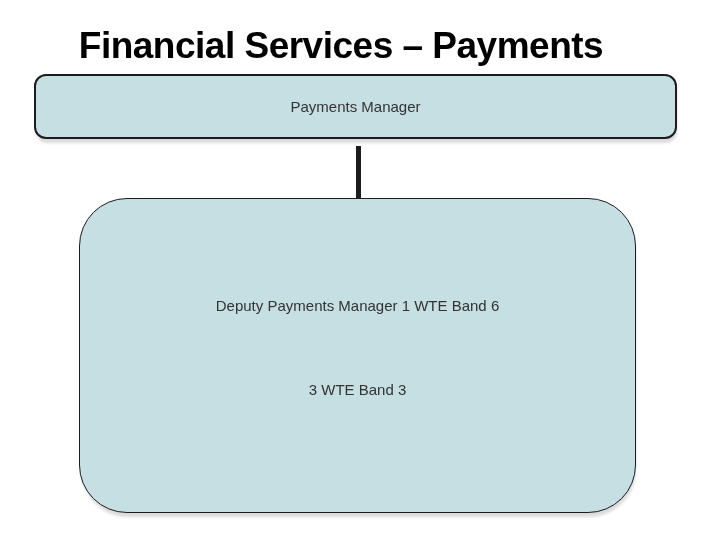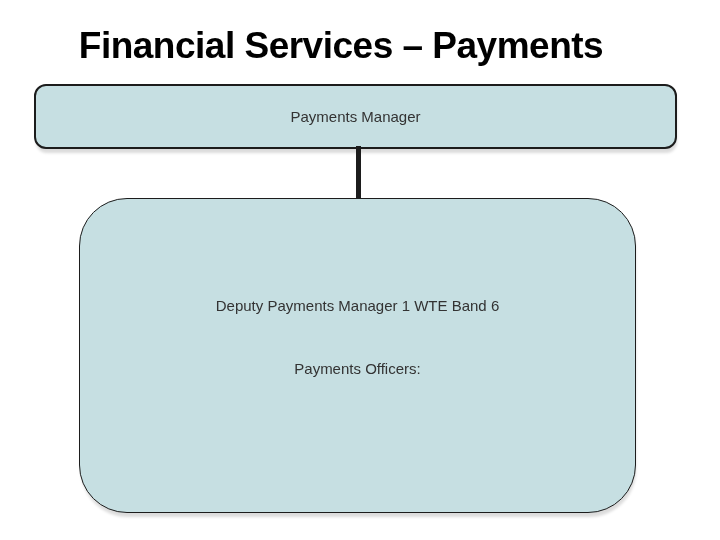--- a/index.html
+++ b/index.html
@@ -25,21 +25,21 @@
     font-size: 37px;
     line-height: 42px;
     font-weight: bold;
     letter-spacing: -0.5px;
     color: var(--title-color, #000000);
     white-space: nowrap;
   }
   .manager-box {
     position: absolute;
     left: 34px;
-    top: 84px;
+    top: 74px;
     width: 639px;
     height: 61px;
     background: var(--box-fill, #c6dfe2);
     border: 2px solid var(--box-border, #1c1c1c);
     border-radius: 12px;
     box-shadow: 1px 5px 3px -1px rgba(0,0,0,0.14);
     display: flex;
     align-items: center;
     justify-content: center;
   }
@@ -93,18 +93,18 @@
   </div>
 
   <div class="connector-line"></div>
 
   <div class="team-box">
     <div class="team-box-text">
 
     <div class="org-line">Deputy Payments Manager 1 WTE Band 6</div>
         <div class="org-line"></div>
         <div class="org-line"></div>
-        <div class="org-line">Payments Officers:</div>
         <div class="org-line"></div>
+        <div class="org-line">3 WTE Band 3</div>
       </div>
   </div>
 
 </div>
 
 </body></html>

